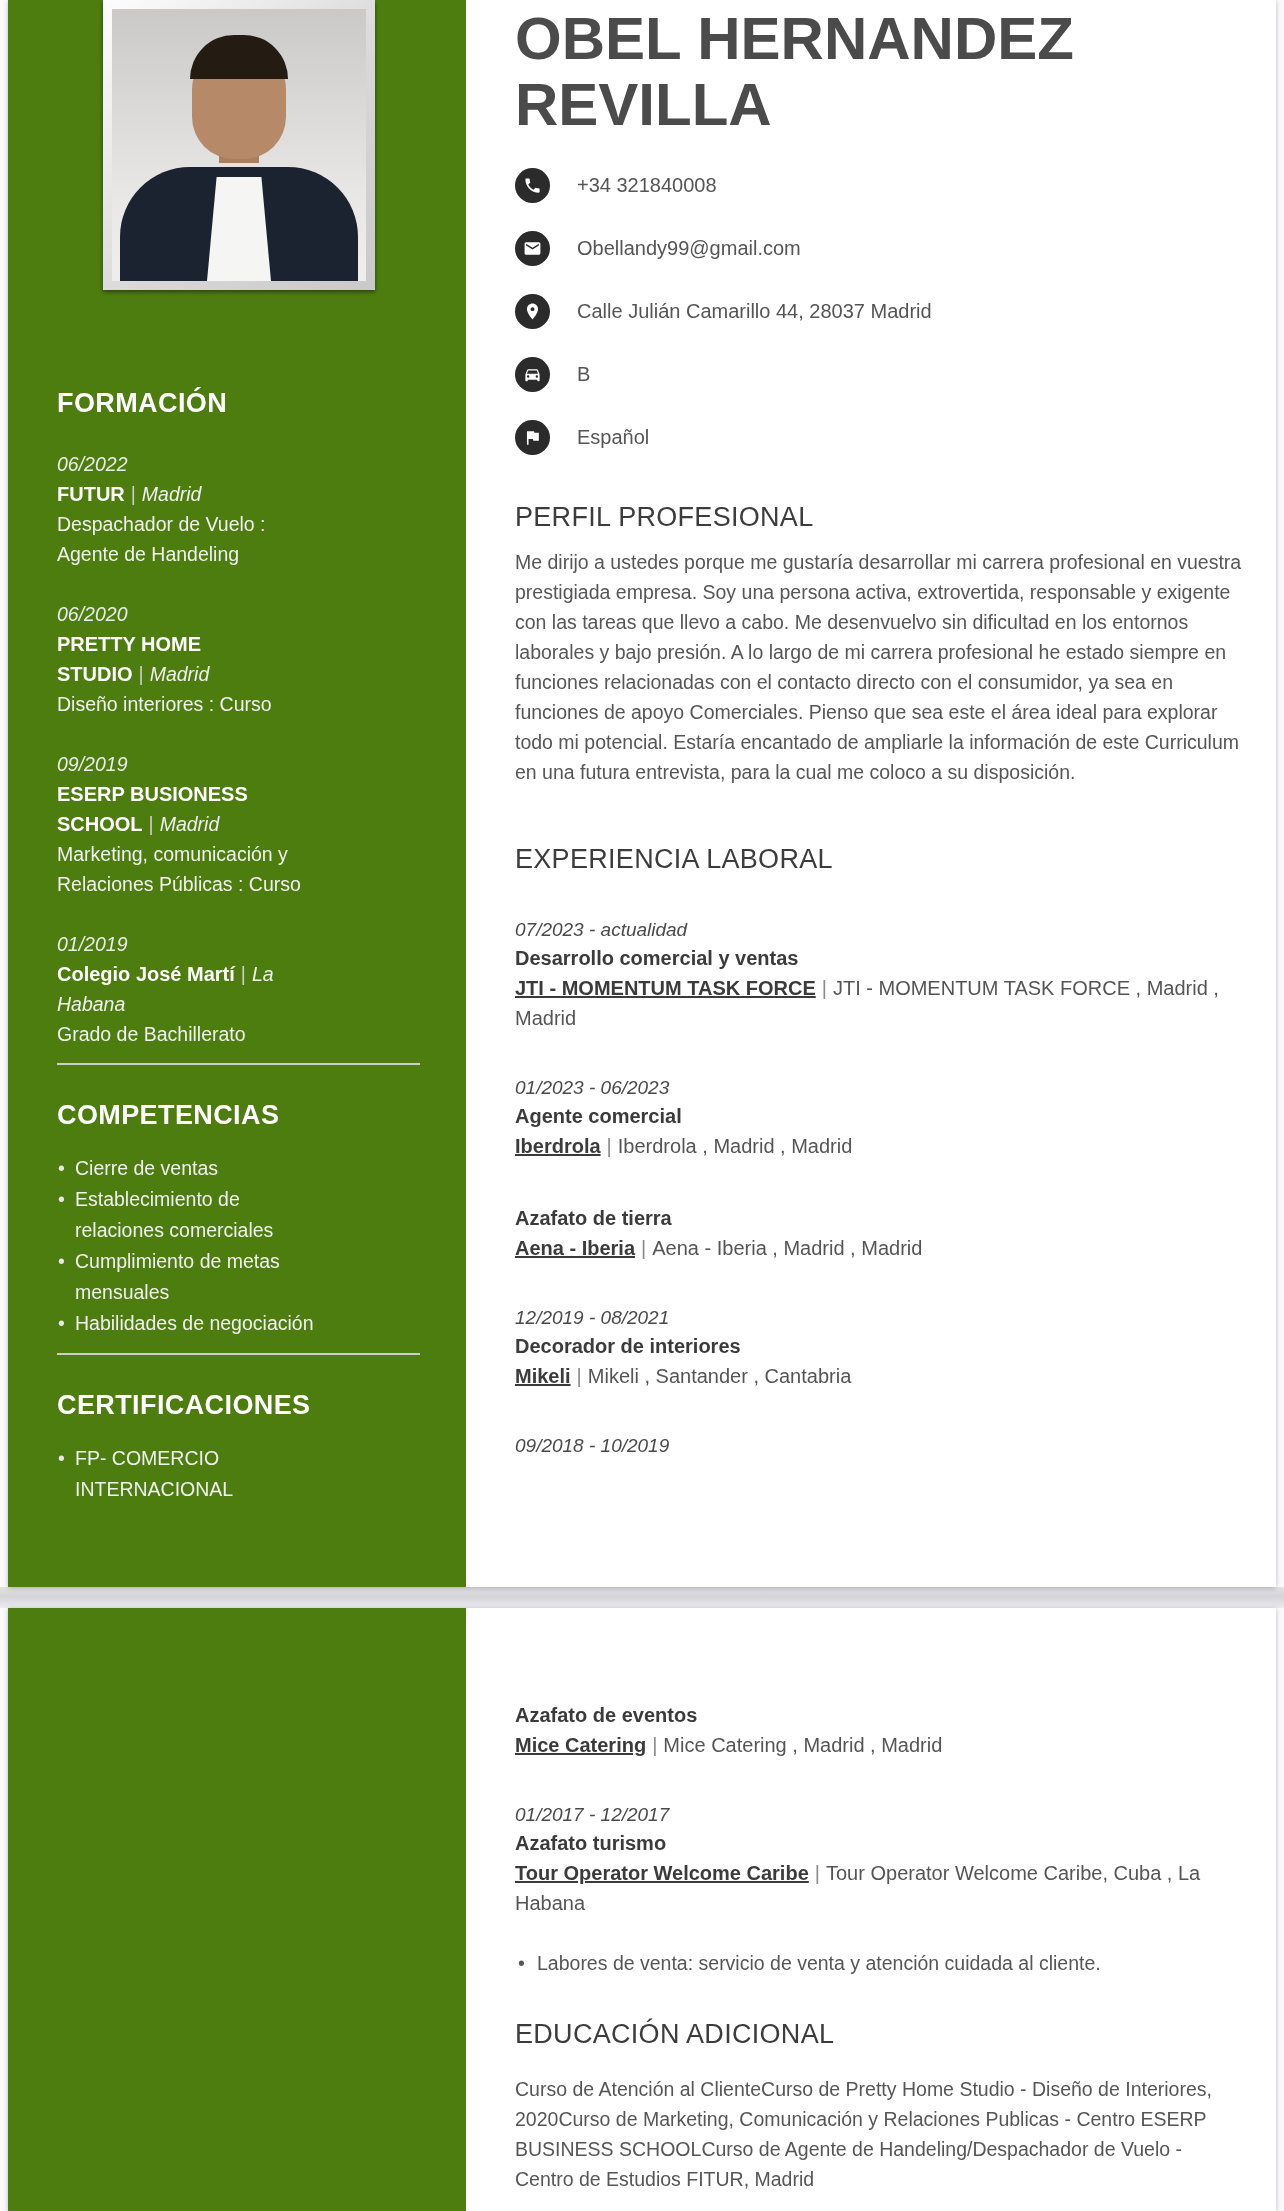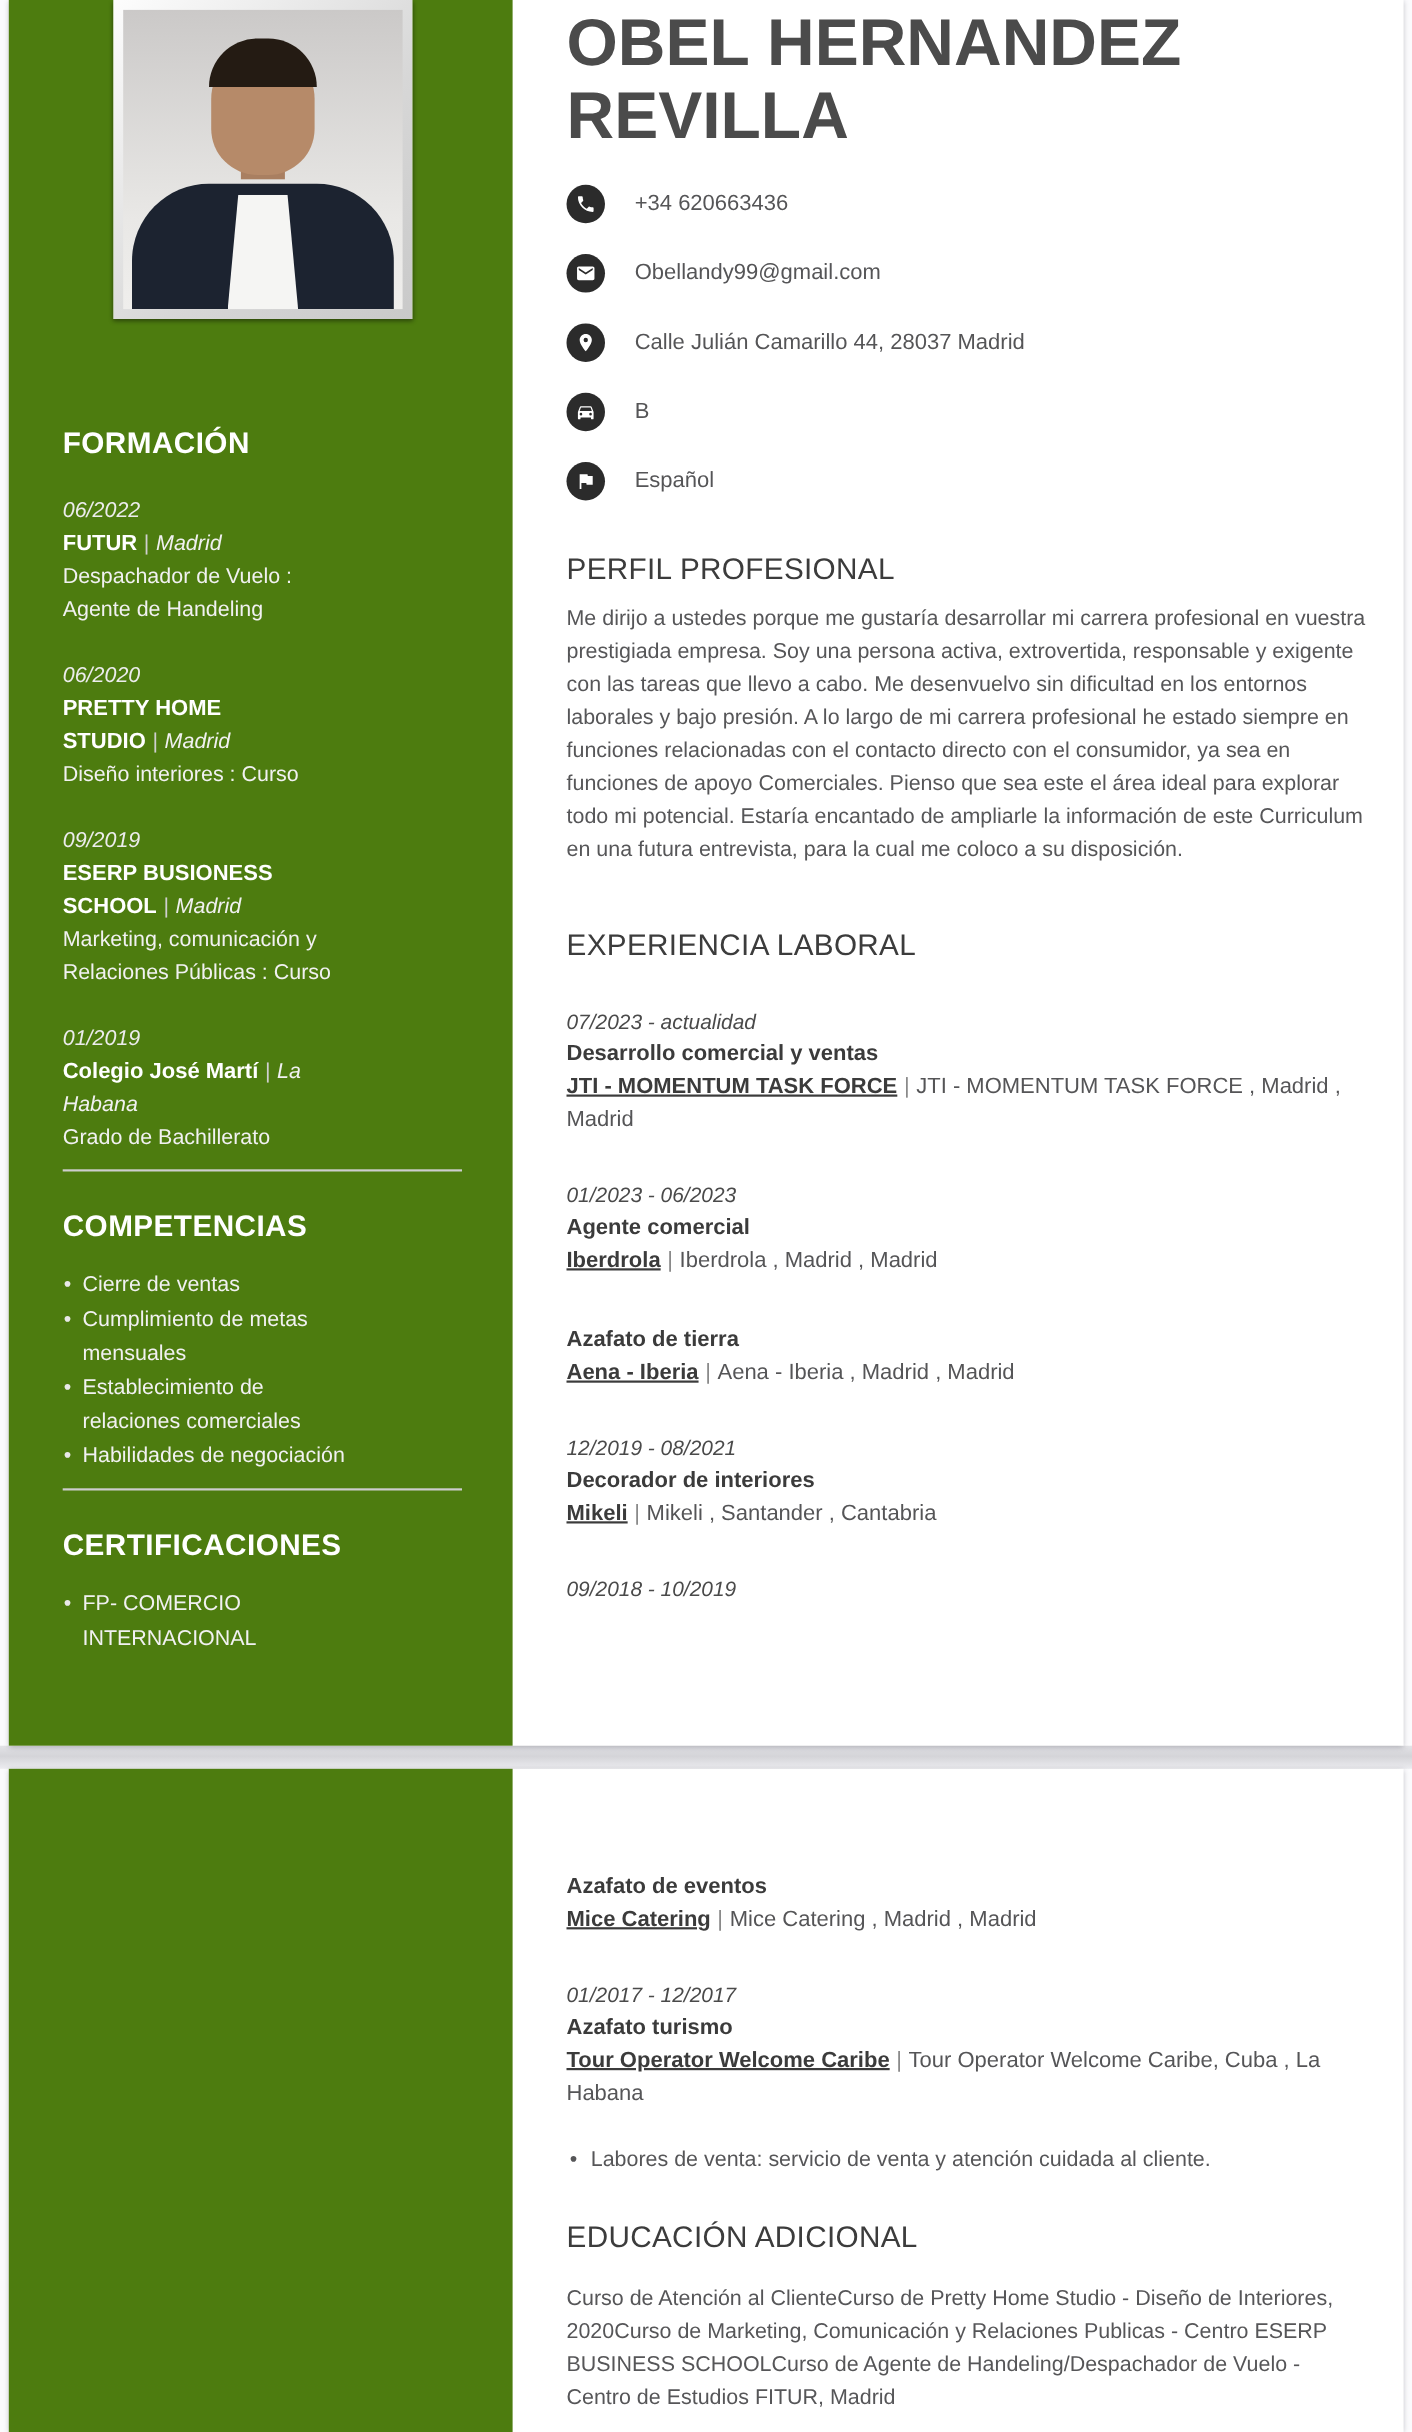--- a/index.html
+++ b/index.html
@@ -147,22 +147,22 @@
         <div>Grado de Bachillerato</div>
       </div>
     </div>
 
     <hr class="side-hr">
 
     <div class="side-section">
       <h2 class="side-h after-hr">COMPETENCIAS</h2>
       <ul class="side-list">
         <li>Cierre de ventas</li>
+        <li>Establecimiento de relaciones comerciales</li>
         <li>Cumplimiento de metas mensuales</li>
-        <li>Establecimiento de relaciones comerciales</li>
         <li>Habilidades de negociación</li>
       </ul>
     </div>
 
     <hr class="side-hr">
 
     <div class="side-section">
       <h2 class="side-h after-hr">CERTIFICACIONES</h2>
       <ul class="side-list">
         <li>FP- COMERCIO INTERNACIONAL</li>
@@ -173,21 +173,21 @@
   <div class="main">
     <h1 class="name"><span>OBEL HERNANDEZ</span><br><span>REVILLA</span></h1>
 
     <div class="contact">
       <div class="contact-row">
         <span class="cicon">
           <svg viewBox="0 0 24 24">
               <path d="M6.6 10.8c1.4 2.8 3.8 5.2 6.6 6.6l2.2-2.2c.3-.3.7-.4 1-.2 1.1.4 2.3.6 3.6.6.6 0 1 .4 1 1V20c0 .6-.4 1-1 1C10.6 21 3 13.4 3 4c0-.6.4-1 1-1h3.5c.6 0 1 .4 1 1 0 1.2.2 2.4.6 3.6.1.3 0 .7-.2 1L6.6 10.8z"></path>
             </svg>
         </span>
-        <span class="ctext">+34 620663436</span>
+        <span class="ctext">+34 321840008</span>
       </div>
       <div class="contact-row">
         <span class="cicon">
           <svg viewBox="0 0 24 24">
               <path d="M20 4H4c-1.1 0-2 .9-2 2v12c0 1.1.9 2 2 2h16c1.1 0 2-.9 2-2V6c0-1.1-.9-2-2-2zm0 4.2-8 5-8-5V6l8 5 8-5v2.2z"></path>
             </svg>
         </span>
         <span class="ctext">Obellandy99@gmail.com</span>
       </div>
       <div class="contact-row">

